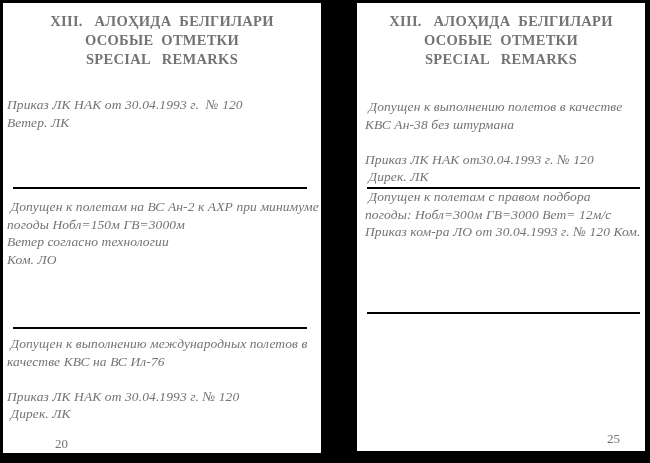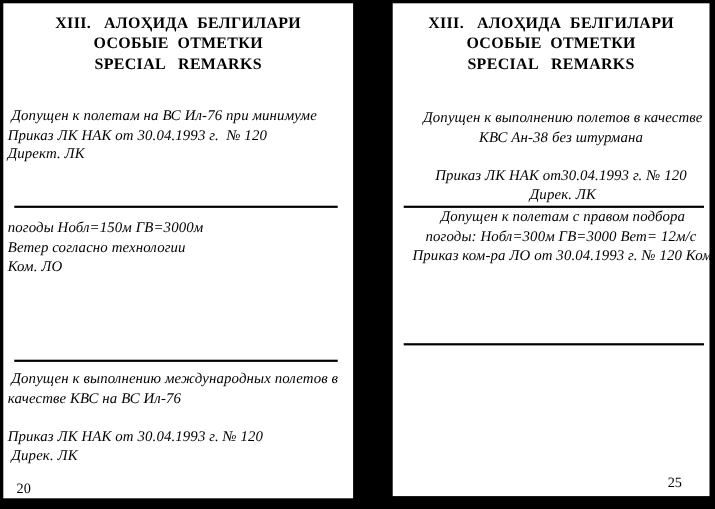--- a/index.html
+++ b/index.html
@@ -6,42 +6,42 @@
   body {
     width: 650px; height: 463px;
     background: #000000;
     position: relative;
     font-family: "Liberation Serif", serif;
     overflow: hidden;
   }
   .page {
     position: absolute;
     background: #ffffff;
-    color: #000000;
+    color: #737373;
   }
   .page-left  { left: 3px;  top: 3px; width: 318px; height: 450px; }
   .page-right { left: 357px; top: 3px; width: 288px; height: 448px; }
 
   .header {
     position: absolute;
     left: 0; right: 0; top: 9px;
     text-align: center;
     font-weight: bold;
     font-size: 14.5px;
     line-height: 19px;
     letter-spacing: 0.3px;
   }
   .header .hline { white-space: pre; }
 
   .remark-block {
     position: absolute;
     left: 0; right: 0;
   }
   .page-left  .remark-block { padding-left: 4px; }
-  .page-right .remark-block { padding-left: 18px; text-align: center; }
+  .page-right .remark-block { padding-left: 8px; }
 
   .line {
     font-style: italic;
     font-size: 13.5px;
     height: 17.6px;
     line-height: 17.6px;
     white-space: pre;
     letter-spacing: 0.1px;
   }
 
@@ -50,20 +50,21 @@
     border-top: 2px solid #000000;
     height: 0;
   }
   .page-left  .divider { left: 10px; width: 294px; }
   .page-right .divider { left: 10px; width: 273px; }
 
   .page-number {
     position: absolute;
     font-size: 13px;
     font-style: normal;
+    margin-left: 40px;
   }
   .pn-left  { left: 12px; top: 433px; }
   .pn-right { right: 25px; top: 428px; }
 
   
   .lp-block1 { top: 93px; }
   .lp-div1   { top: 184px; }
   .lp-block2 { top: 195px; }
   .lp-div2   { top: 324px; }
   .lp-block3 { top: 332px; }
@@ -78,28 +79,28 @@
 <body>
 
 <div class="page page-left">
   <div class="header">
     <div class="hline">XIII.   АЛОҲИДА  БЕЛГИЛАРИ</div>
     <div class="hline">ОСОБЫЕ  ОТМЕТКИ</div>
     <div class="hline">SPECIAL   REMARKS</div>
   </div>
 
   <div class="remark-block lp-block1">
-    <div class="line"> Допущен к полетам на ВС Ил-76 при минимуме</div>
     <div class="line">Приказ ЛК НАК от 30.04.1993 г.  № 120</div>
-    <div class="line">Директ. ЛК</div>
+    <div class="line">Ветер. ЛК</div>
   </div>
 
   <div class="divider lp-div1"></div>
 
   <div class="remark-block lp-block2">
+    <div class="line"> Допущен к полетам на ВС Ан-2 к АХР при минимуме</div>
     <div class="line">погоды Нобл=150м ГВ=3000м</div>
     <div class="line">Ветер согласно технологии</div>
     <div class="line">Ком. ЛО</div>
   </div>
 
   <div class="divider lp-div2"></div>
 
   <div class="remark-block lp-block3">
     <div class="line"> Допущен к выполнению международных полетов в</div>
     <div class="line">качестве КВС на ВС Ил-76</div>

